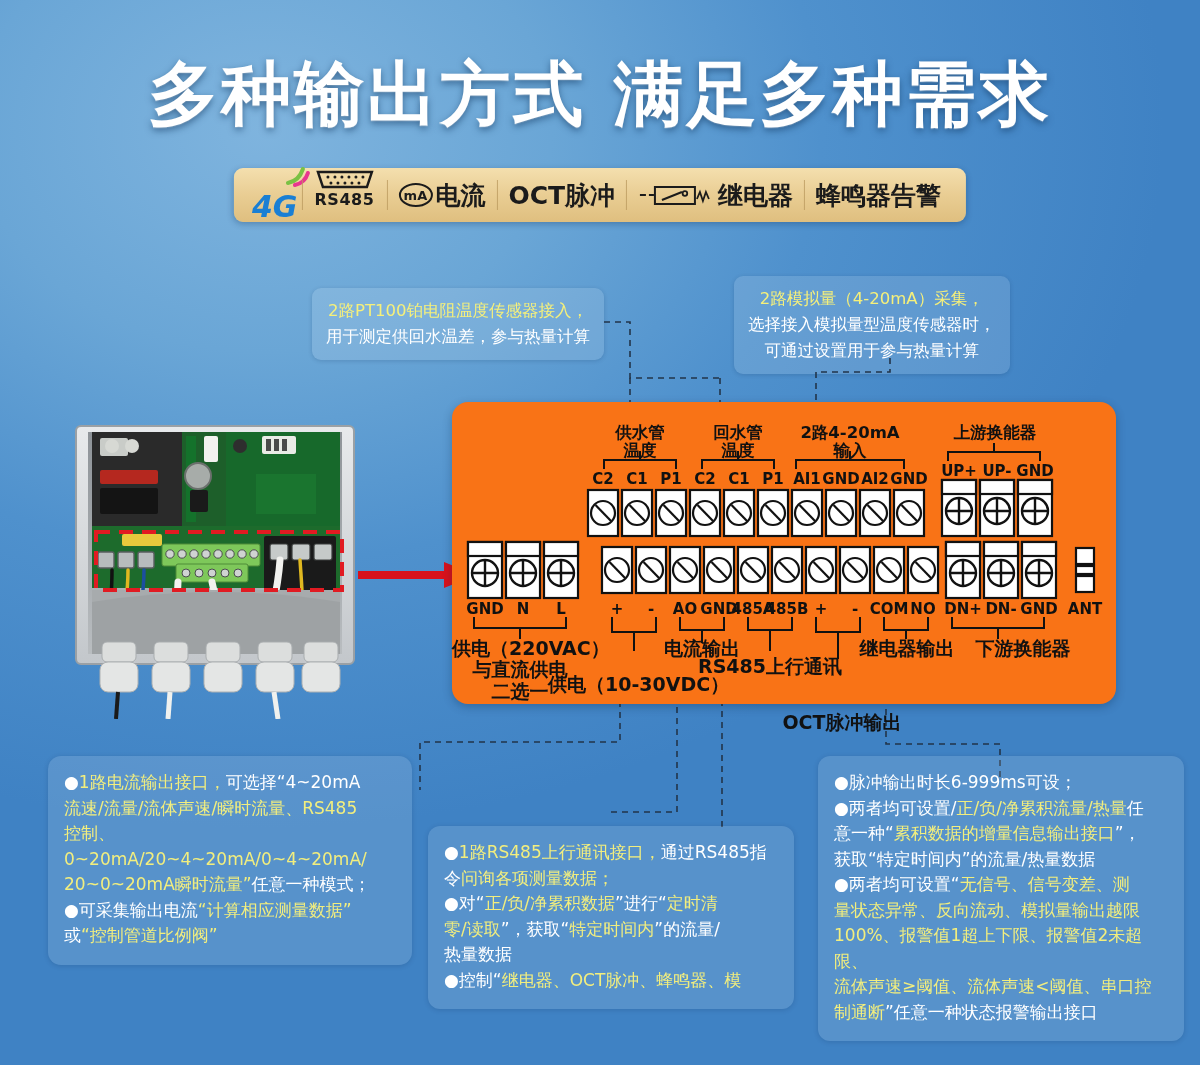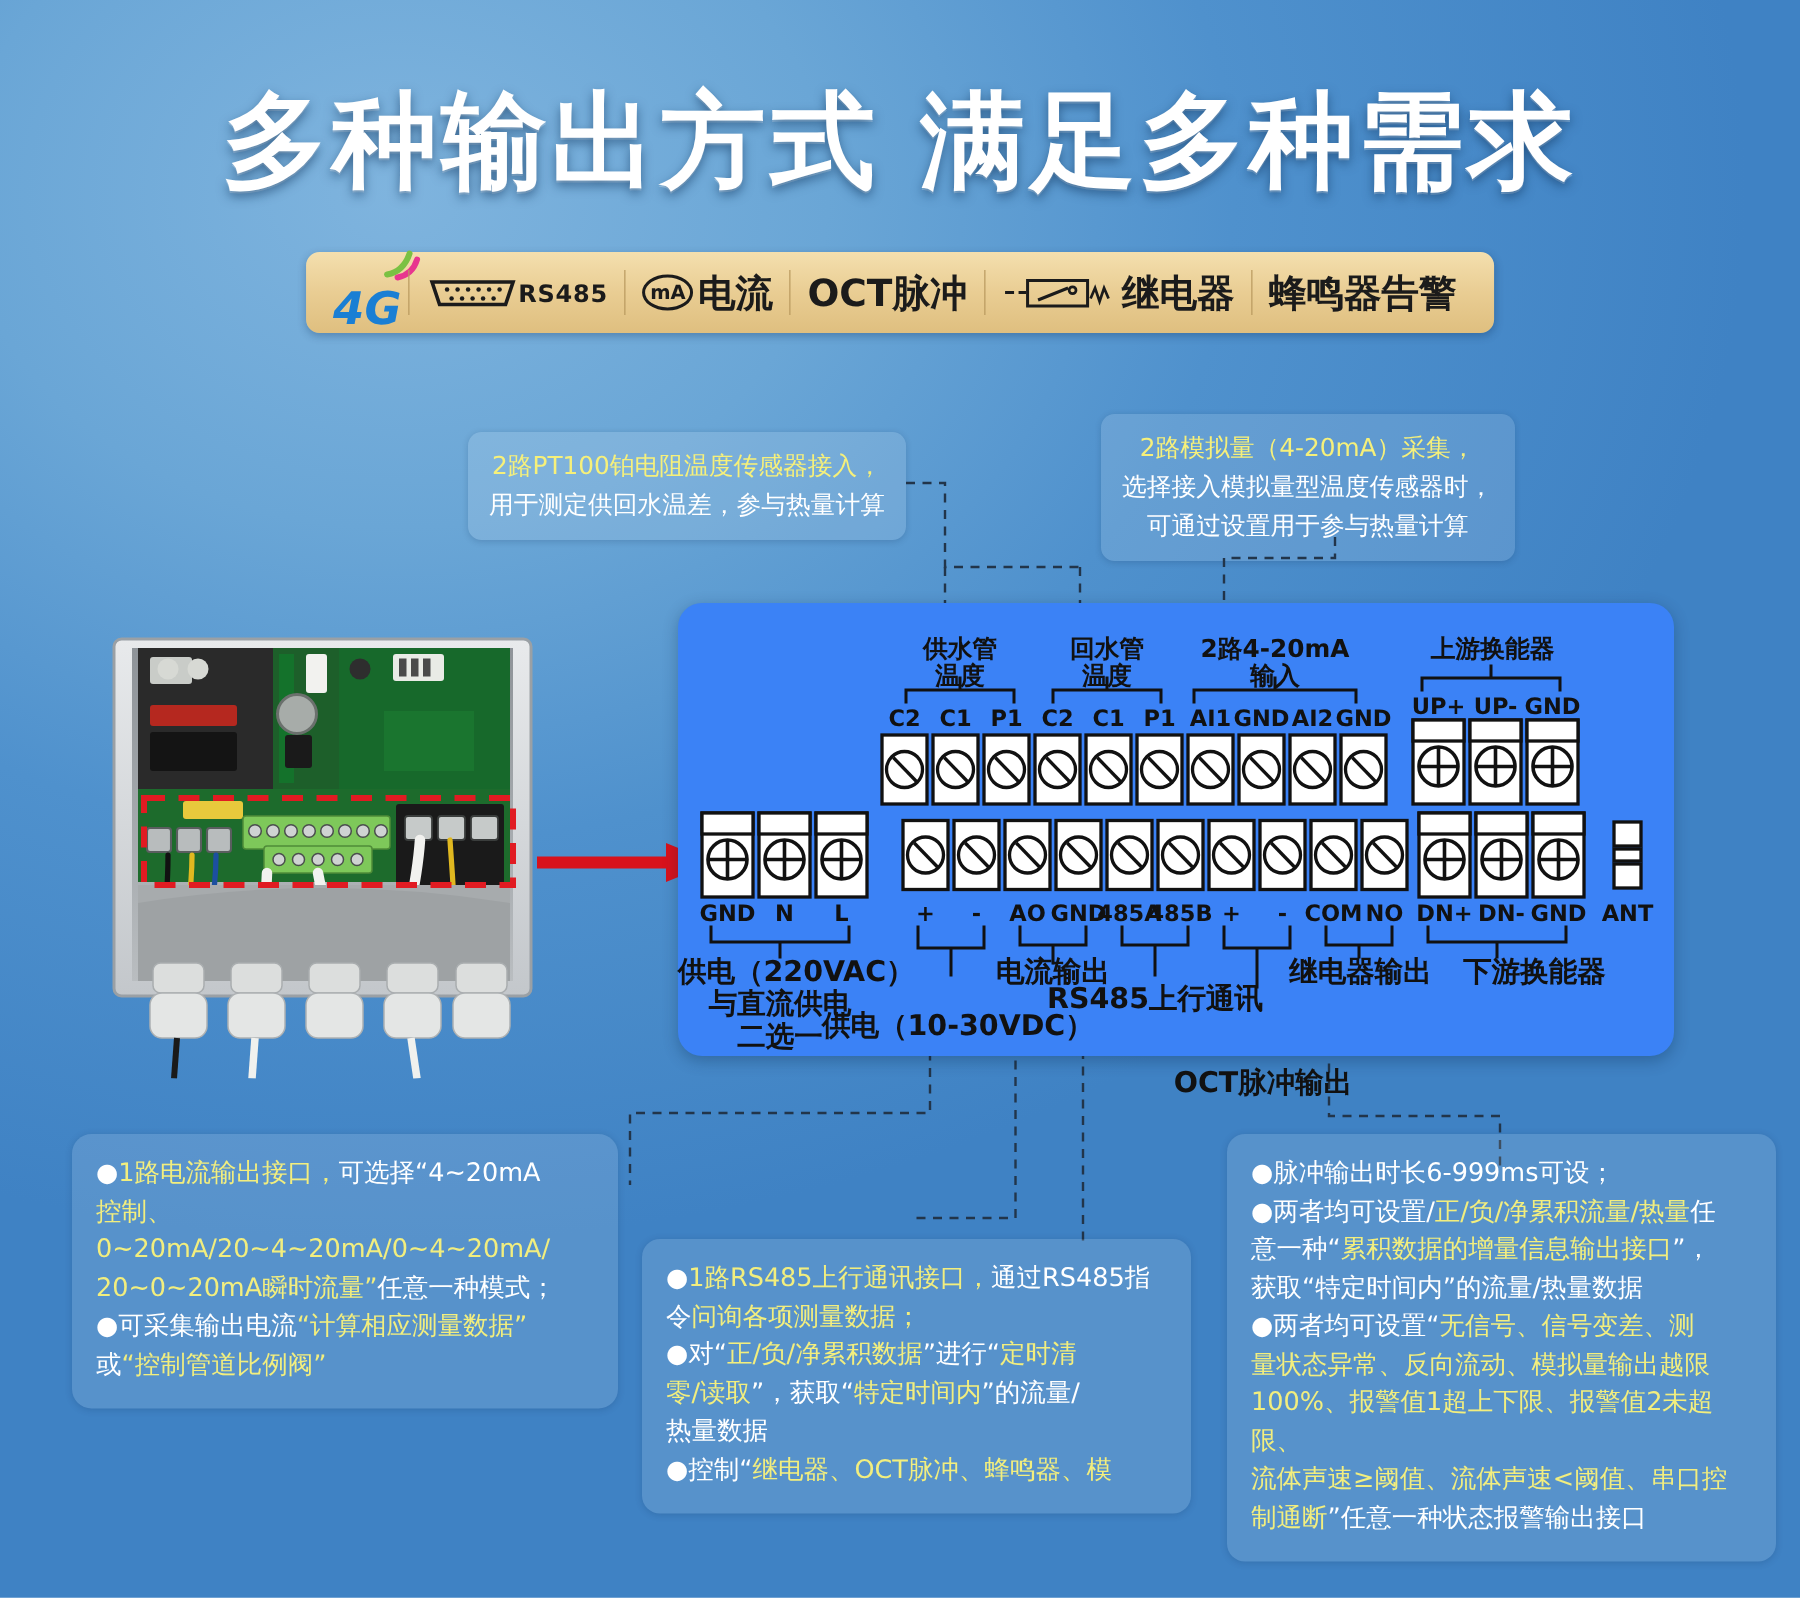--- a/index.html
+++ b/index.html
@@ -31,21 +31,21 @@
   .badge { display:flex; align-items:center; padding:0 11px; height:100%;
            font-size:25px; font-weight:bold; color:#1b1b1b; white-space:nowrap;
            font-family:"DejaVu Sans","Liberation Sans",sans-serif; }
   .bsep { width:1px; height:30px; background:#b99a5e; opacity:.8; }
 
   .fourg { position:relative; display:flex; align-items:flex-end; padding:0 4px; }
   .fourg .txt { font-size:30px; font-weight:bold; font-style:italic;
                 color:#1a7fd4; font-family:"DejaVu Sans",sans-serif; line-height:1; }
   .fourg svg { position:absolute; right:-10px; top:-4px; }
 
-  .rs485blk { display:flex; flex-direction:row; align-items:center; line-height:1;text-align:center; }
+  .rs485blk { display:flex; flex-direction:column; align-items:center; line-height:1;text-align:center; }
   .rs485blk .lbl { font-size:16px; font-weight:bold; margin-top:2px; letter-spacing:.5px; }
 
   .ma-ic { width:34px; height:24px; border:2.4px solid #1b1b1b; border-radius:50%/50%;
            display:flex; align-items:center; justify-content:center;
            font-size:13px; font-weight:bold; margin-right:3px; }
 
   
   .photo { position:absolute; left:66px; top:424px; width:300px; height:295px; }
   .redarrow { position:absolute; left:358px; top:560px; width:120px; height:30px; }
 
@@ -67,21 +67,21 @@
     color:#ffffff; font-size:17px; line-height:1.50;
     font-family:"DejaVu Sans","Liberation Sans",sans-serif;
     box-shadow:0 1px 5px rgba(10,40,80,.18);
   }
   .infobox .y { color:#f2ee7e; }
   .infobox p { margin:0; }
 
   
   .panel {
     position:absolute; left:452px; top:402px; width:664px; height:302px;
-    background:#3b82f6; border-radius:16px;
+    background:#f97316; border-radius:16px;
     box-shadow:0 3px 10px rgba(8,35,70,.30);
   }
   .panel .t { position:absolute; font-family:"DejaVu Sans","Liberation Sans",sans-serif;
               color:#111; white-space:nowrap; }
   .grp   { font-size:16.5px; font-weight:bold; text-align:center; line-height:1.08; }
   .pin   { font-size:15px;  font-weight:bold; text-align:center; }
   .ann   { font-size:19px; font-weight:bold; text-align:center; line-height:1.12; }
 
   svg.ov { position:absolute; left:0; top:0; width:664px; height:302px;
            pointer-events:none; overflow:visible; }
@@ -516,20 +516,21 @@
   <div class="t ann" style="left:96px; top:272px; width:180px;">供电（10-30VDC）</div>
   <div class="t ann" style="left:196px; top:236px; width:108px;">电流输出</div>
   <div class="t ann" style="left:228px; top:254px; width:180px;">RS485上行通讯</div>
   <div class="t ann" style="left:316px; top:274px; width:148px;margin-top:36px;">OCT脉冲输出</div>
   <div class="t ann" style="left:388px; top:236px; width:134px;">继电器输出</div>
   <div class="t ann" style="left:512px; top:236px; width:118px;">下游换能器</div>
 </div>
 
 <div class="infobox" id="ib0" style="left:48px; top:756px; width:364px;border-radius:13px;">
     <p><span>●</span><span class="y">1路电流输出接口，</span><span>可选择“4~20mA</span></p>
+    <p><span class="y">流速/流量/流体声速/瞬时流量、RS485</span></p>
     <p><span class="y">控制、0~20mA/20~4~20mA/0~4~20mA/</span></p>
     <p><span class="y">20~0~20mA瞬时流量”</span><span>任意一种模式；</span></p>
     <p><span>●可采集输出电流</span><span class="y">“计算相应测量数据”</span></p>
     <p><span>或</span><span class="y">“控制管道比例阀”</span></p>
   </div>
 <div class="infobox" id="ib1" style="left:428px; top:826px; width:366px;">
     <p><span>●</span><span class="y">1路RS485上行通讯接口，</span><span>通过RS485指</span></p>
     <p><span>令</span><span class="y">问询各项测量数据；</span></p>
     <p><span>●对“</span><span class="y">正/负/净累积数据</span><span>”进行“</span><span class="y">定时清</span></p>
     <p><span class="y">零/读取</span><span>”，获取“</span><span class="y">特定时间内</span><span>”的流量/</span></p>

